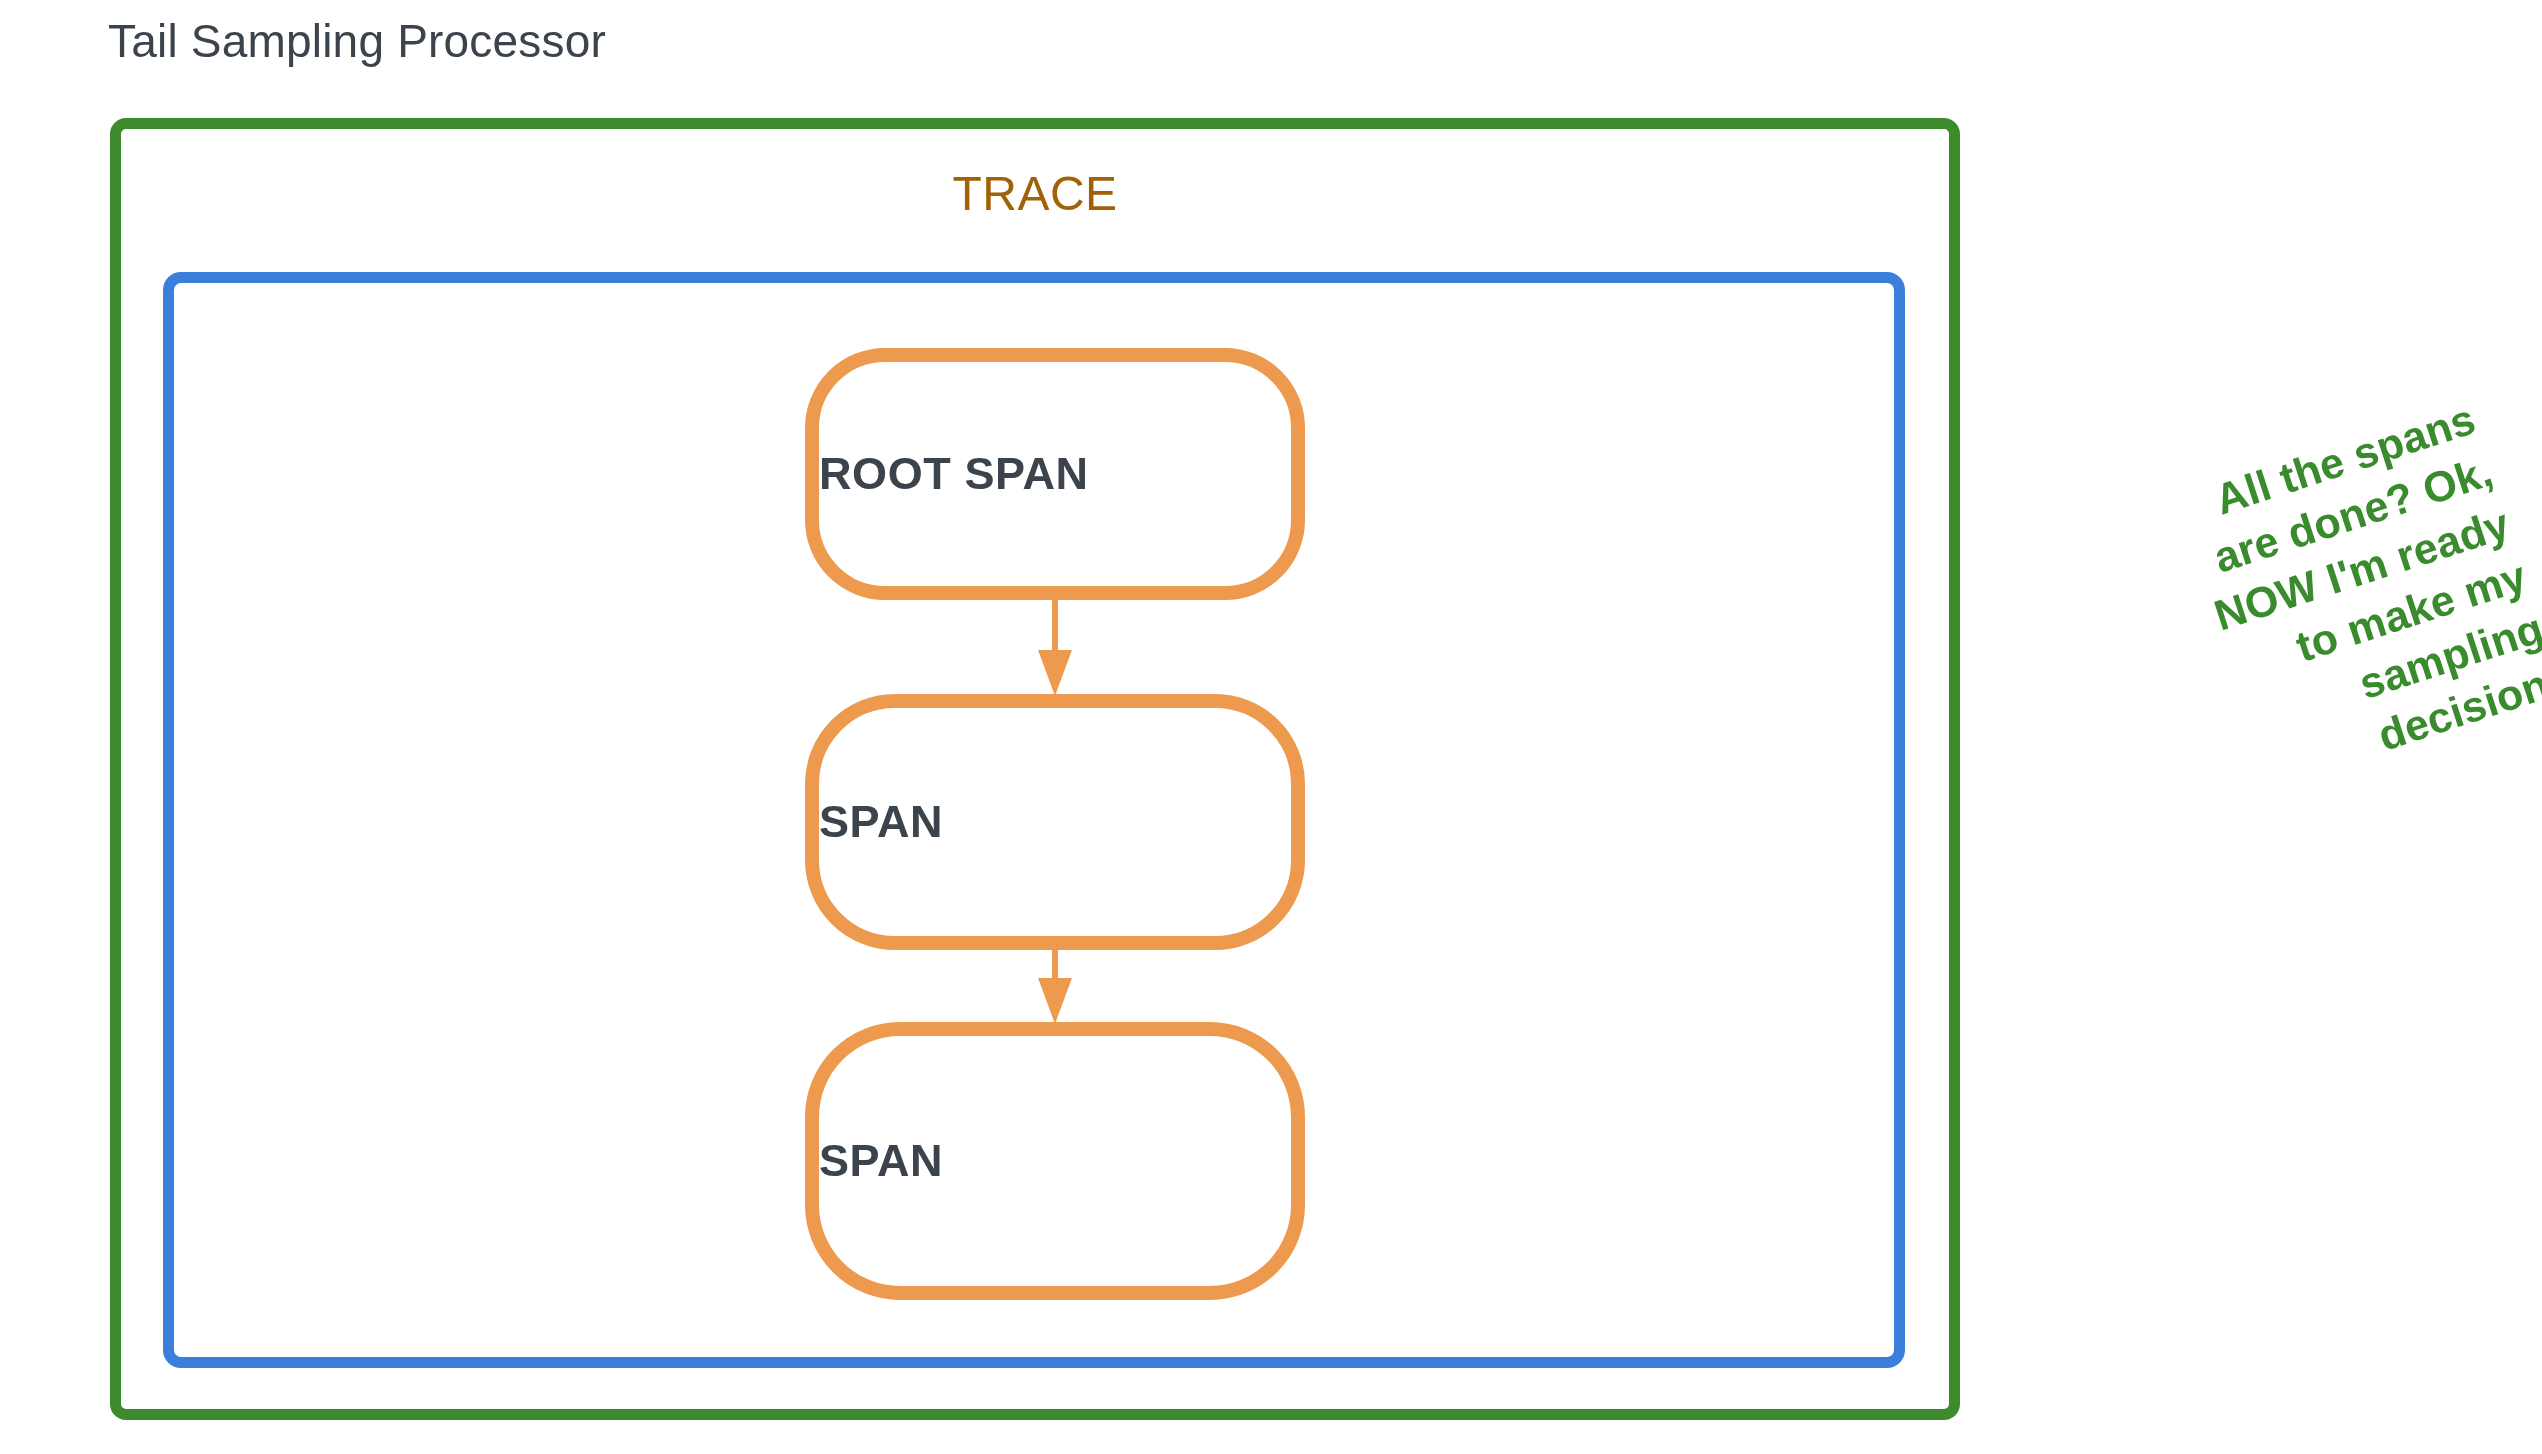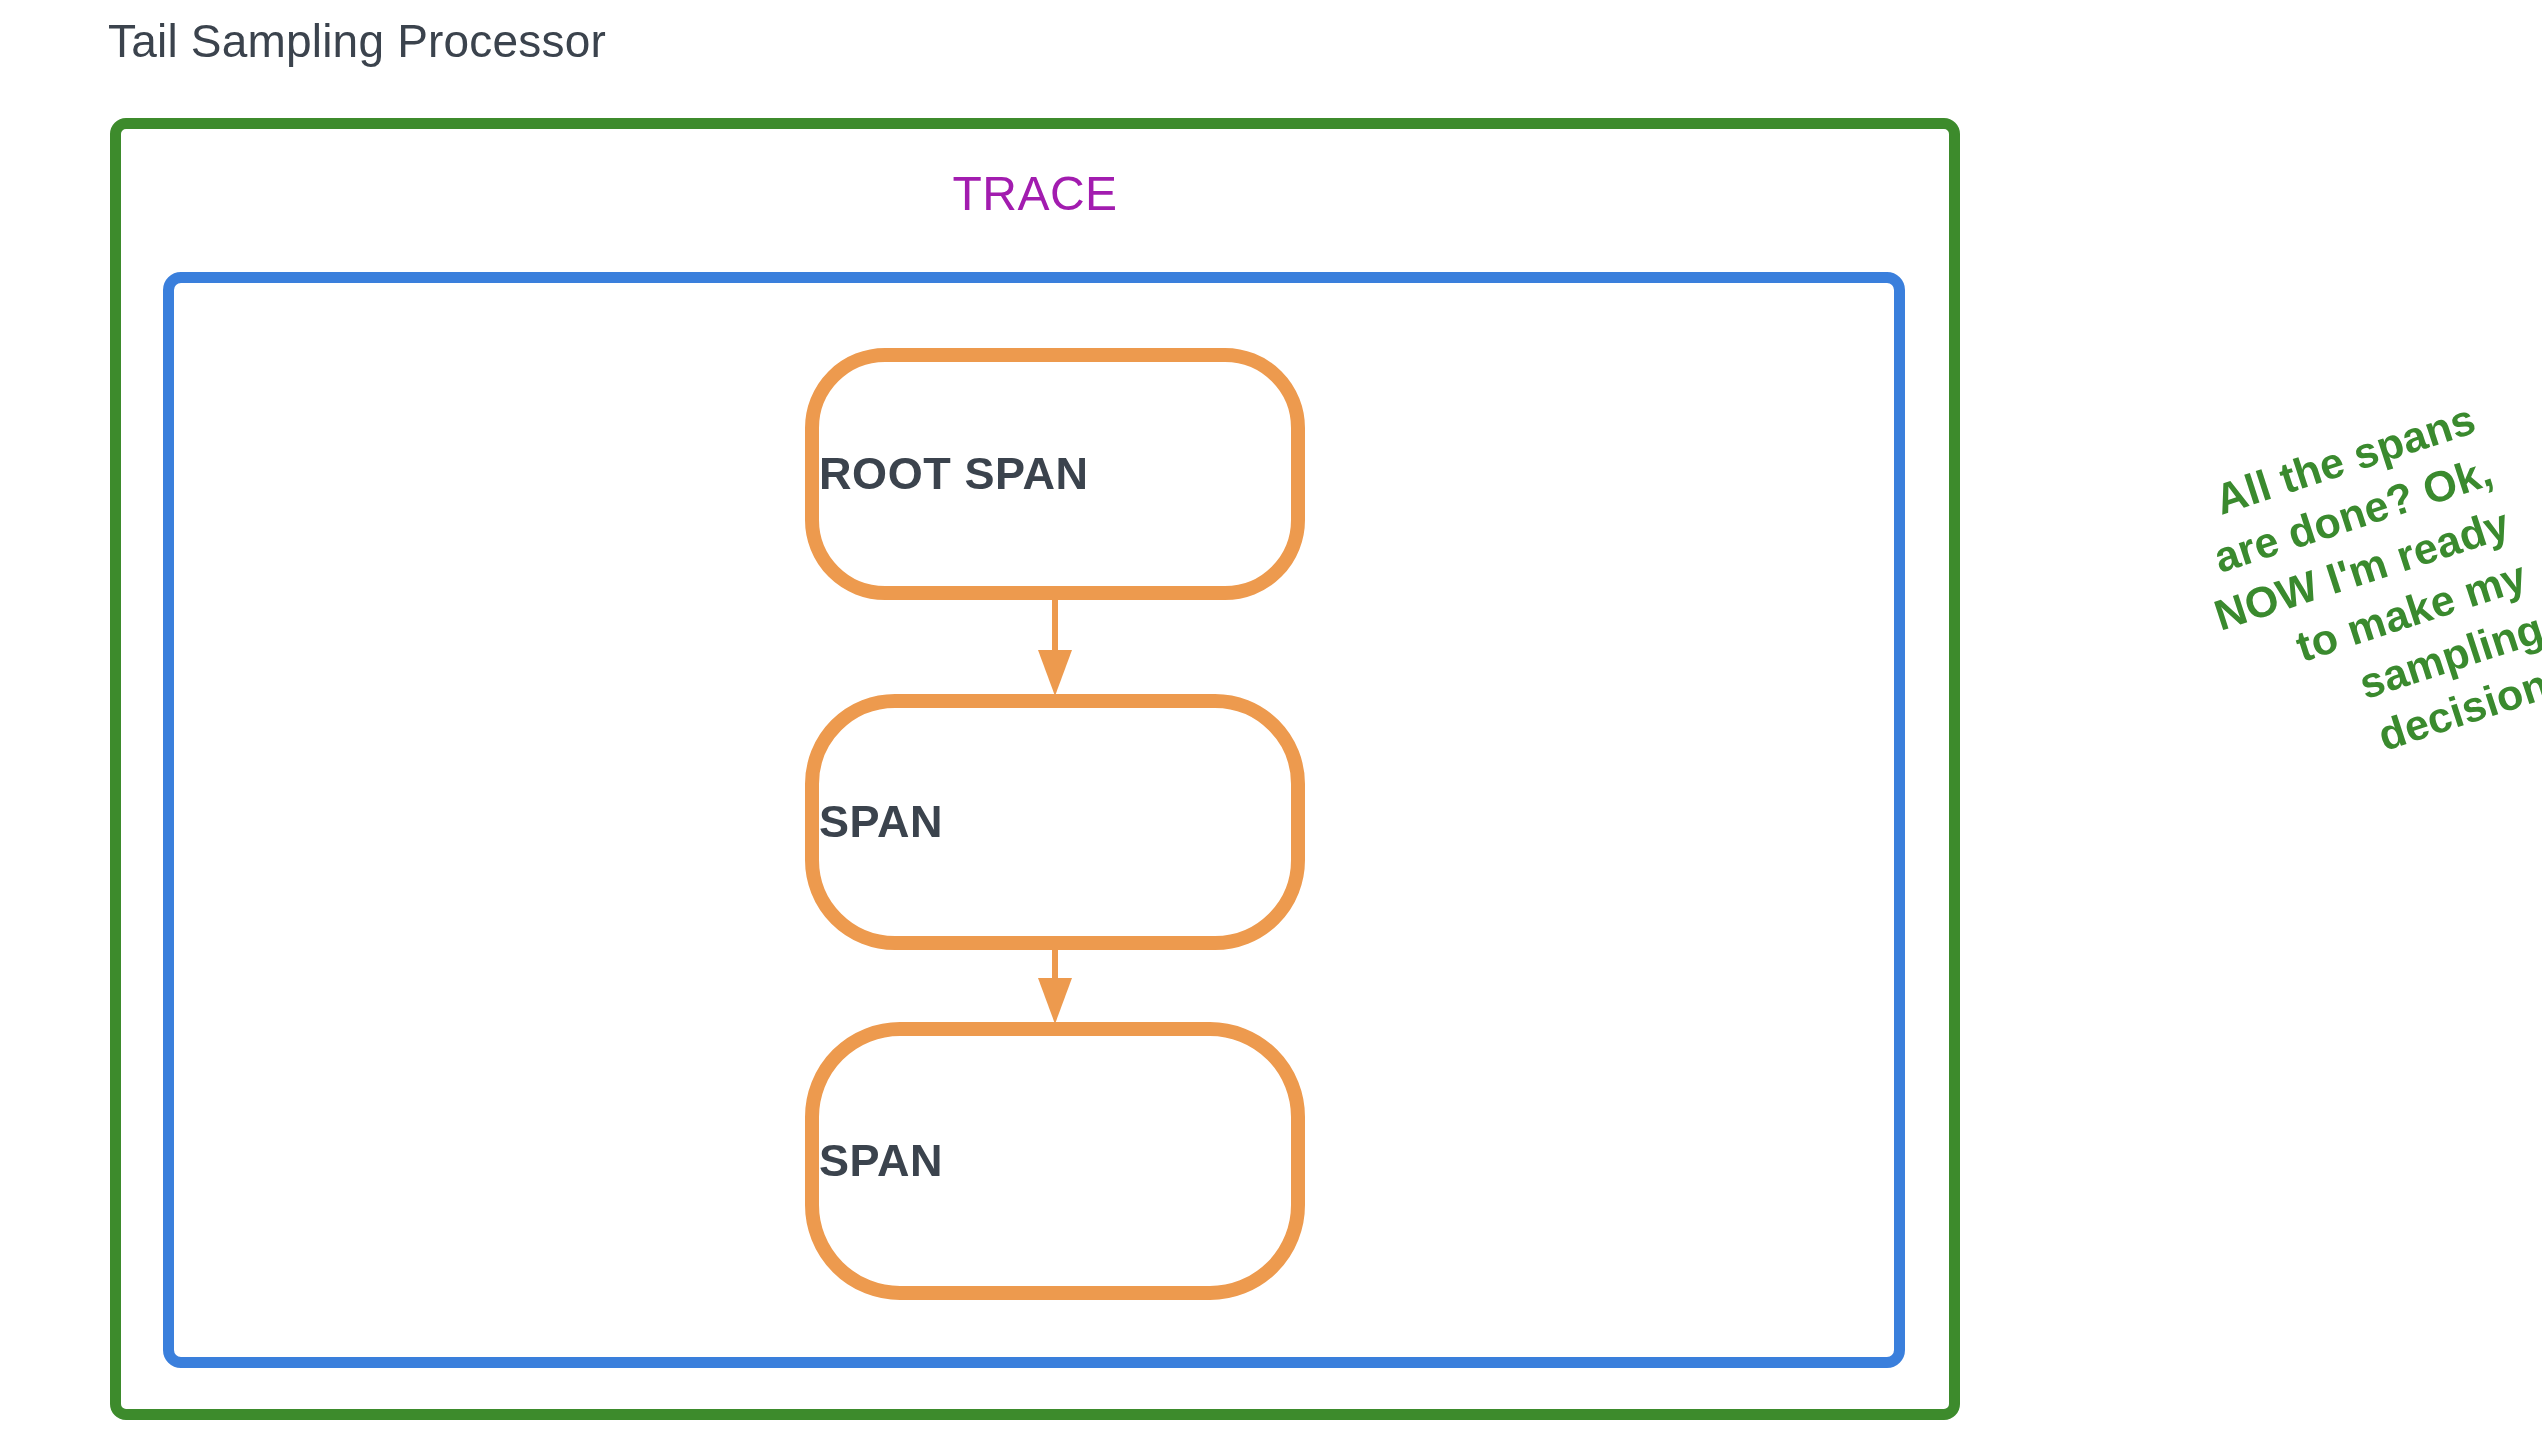--- a/index.html
+++ b/index.html
@@ -45,21 +45,21 @@
 
   
   #trace-label {
     position: absolute;
     left: 0;
     top: 166px;
     width: 2070px;
     text-align: center;
     font-size: 48px;
     font-weight: 400;
-    color: #a21caf;
+    color: #a16207;
     letter-spacing: 0.5px;
   }
 
   
   #trace-box {
     position: absolute;
     left: 163px;
     top: 272px;
     width: 1742px;
     height: 1096px;

